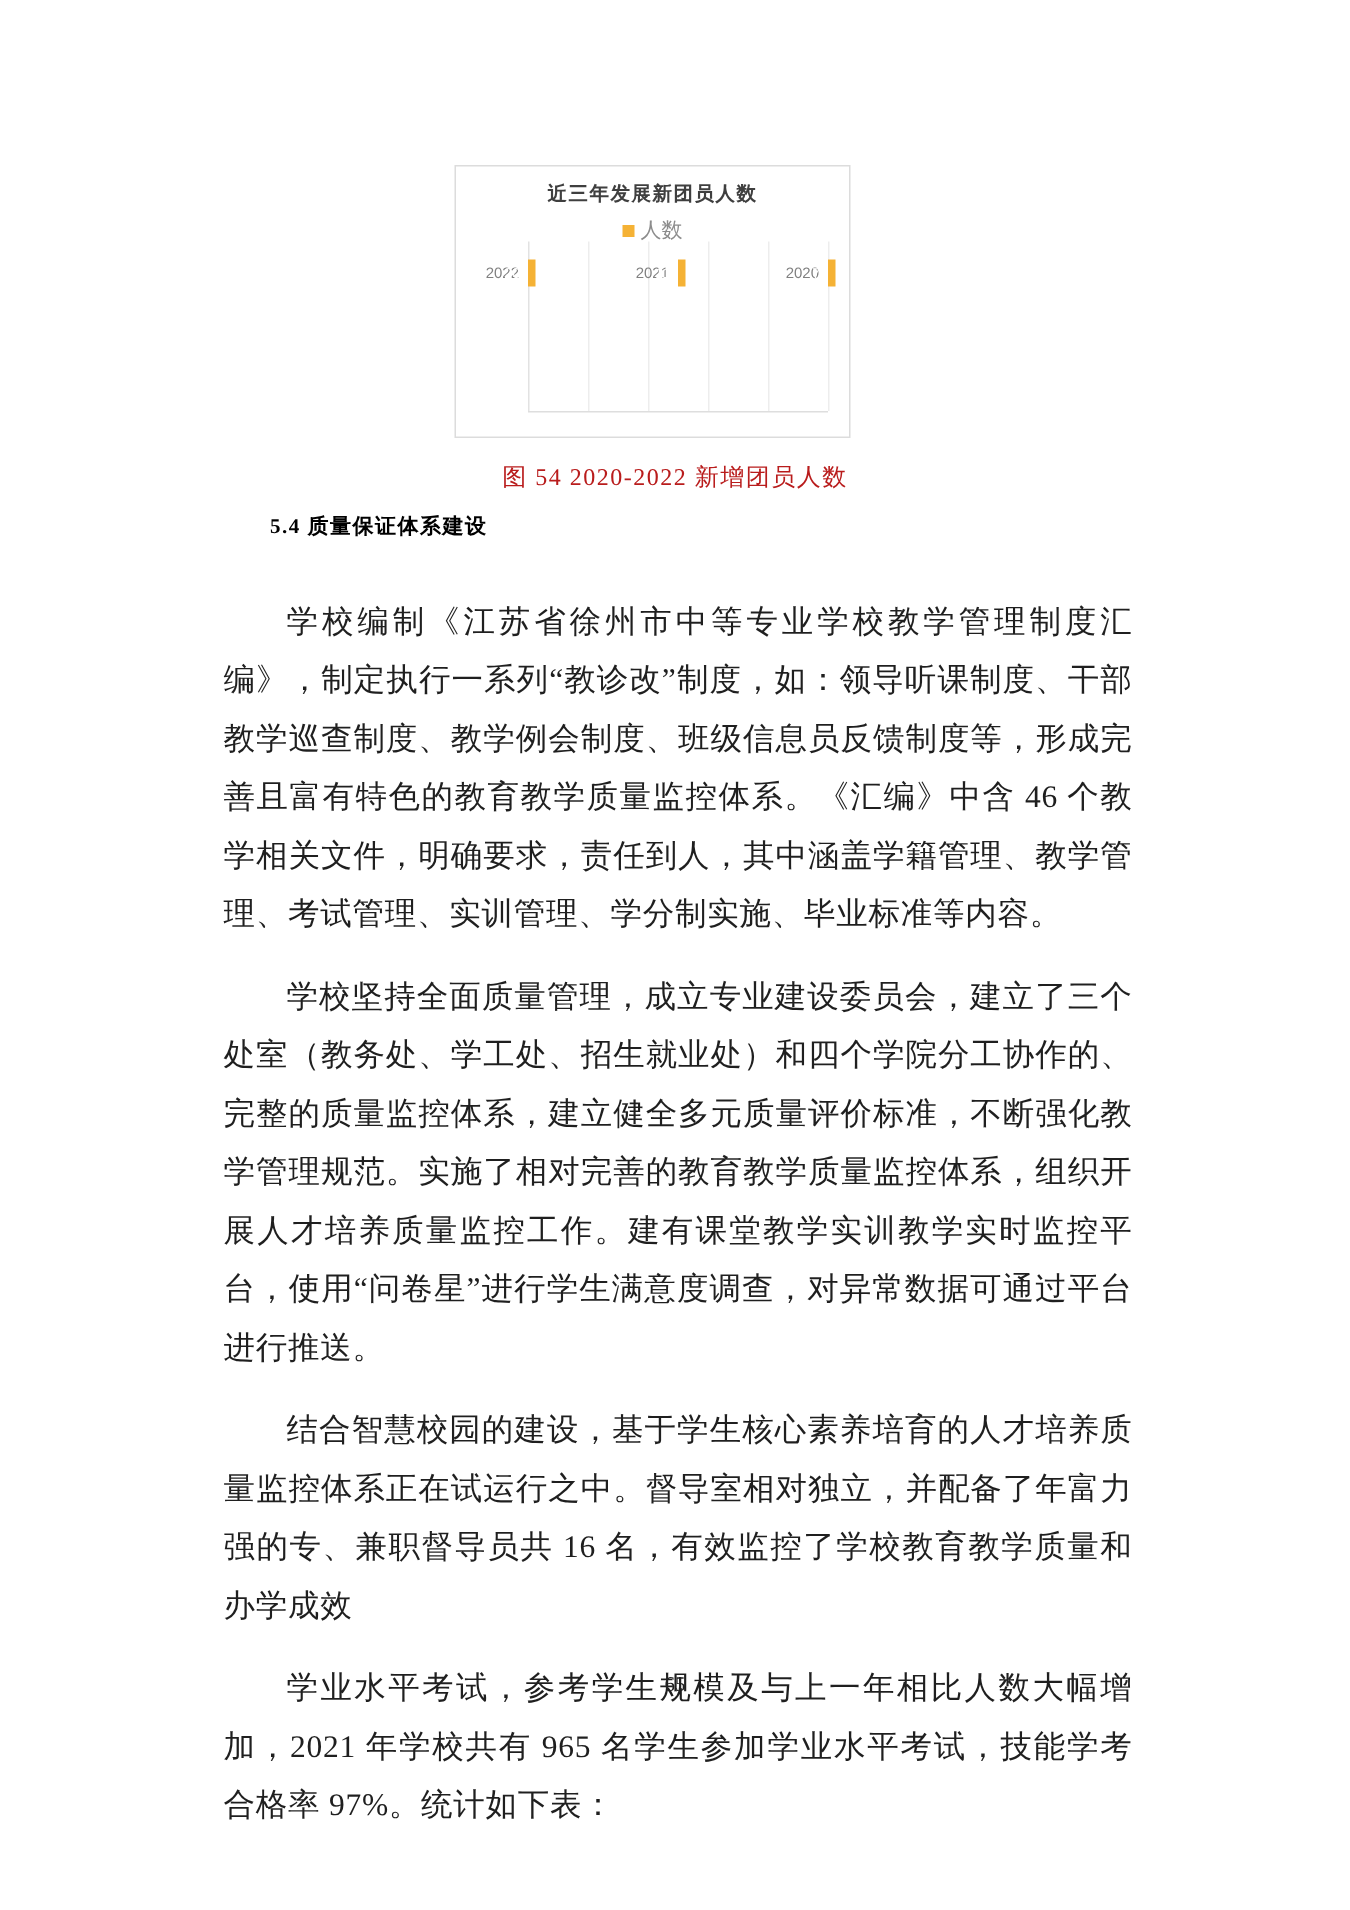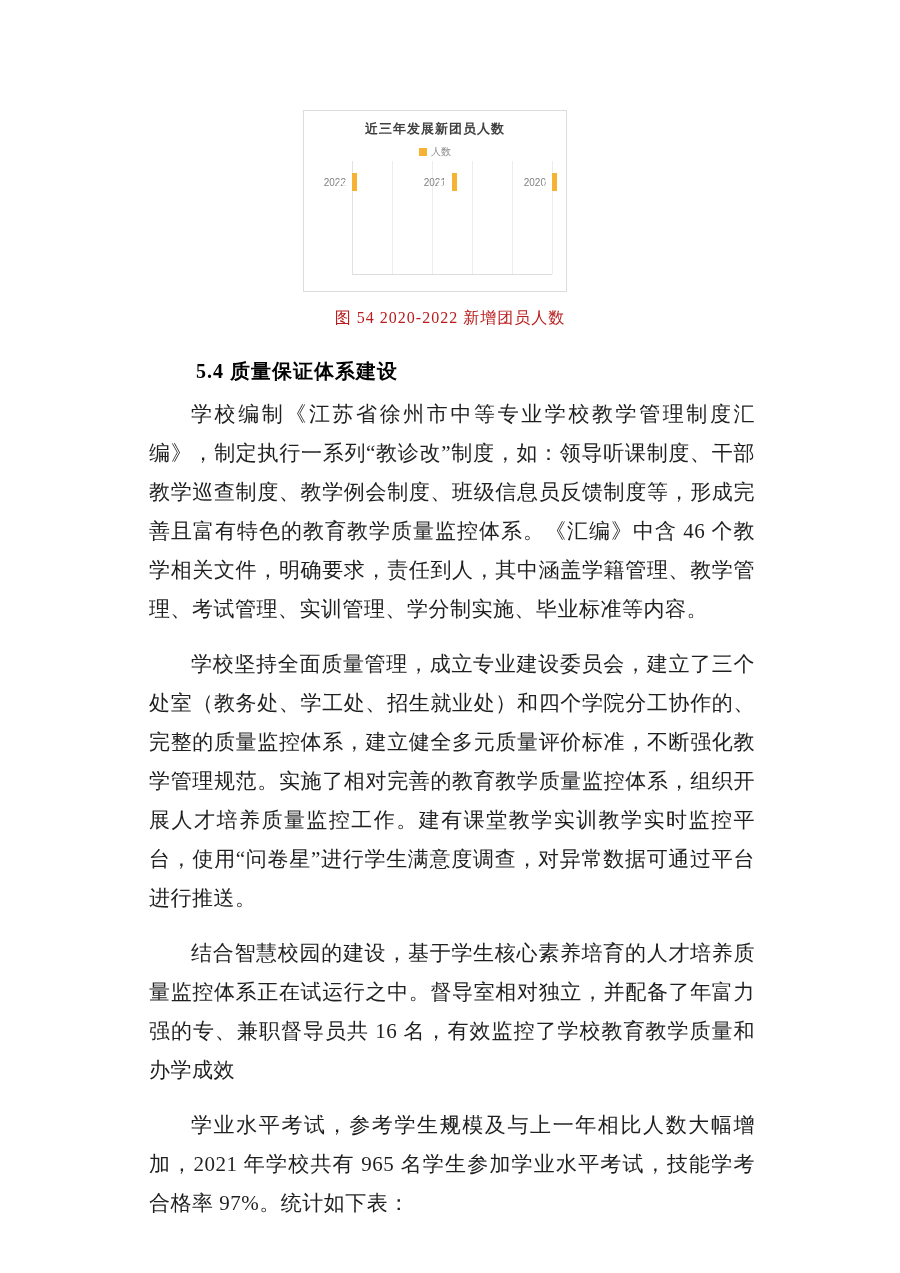--- a/index.html
+++ b/index.html
@@ -12,21 +12,21 @@
     position:absolute;left:303px;top:110px;width:264px;height:182px;
     background:#ffffff;border:1px solid #dcdcdc;box-sizing:border-box;
     font-family:"Liberation Sans","DejaVu Sans",sans-serif;
   }
   .chart-title{
     margin-top:9px;text-align:center;font-size:13px;font-weight:bold;color:#3f3f3f;
     letter-spacing:1px;
   }
   .chart-legend{
     margin-top:7px;display:flex;align-items:center;justify-content:center;gap:4px;
-    font-size:10px;color:#8c8c8c;
+    font-size:14px;color:#8c8c8c;
   }
   .legend-swatch{display:inline-block;width:8px;height:8px;background:#F5B235;}
   .chart-plot{position:absolute;left:10px;right:14px;top:52px;bottom:8px;}
   .grid{
     position:absolute;left:38px;right:0;top:-2px;bottom:8px;
     border-bottom:1px solid #dedede;
   }
   .vline{position:absolute;top:0;bottom:0;width:1px;background:#ededed;}
   .vline.first{background:#e2e2e2;}
   .bar-rows{position:absolute;left:0;right:0;top:0;bottom:10px;
@@ -39,22 +39,22 @@
     display:flex;align-items:center;justify-content:flex-end;
     padding-right:5px;box-sizing:border-box;
   }
   .bar-value{font-size:9.5px;color:#ffffff;}
   
   .figure-caption{
     position:absolute;top:308px;left:0;width:100%;text-align:center;
     font-size:16px;color:#b91c1c;letter-spacing:1px;
   }
   .section-heading{
-    position:absolute;left:180px;top:342px;margin:16px;
-    font-size:20px;font-weight:bold;color:#000000;letter-spacing:1px;
+    position:absolute;left:180px;top:342px;margin:0;
+    font-size:14px;font-weight:bold;color:#000000;letter-spacing:1px;
   }
   .body-text{
     position:absolute;left:133px;top:379px;width:638px;
     font-size:21px;line-height:39px;letter-spacing:0.5px;
     text-align:justify;text-justify:inter-character;
   }
   .body-text p{margin:16px;text-indent:2em;}
   .page-number{
     position:absolute;top:1116px;left:0;width:100%;text-align:center;
     font-size:14px;color:#222222;

